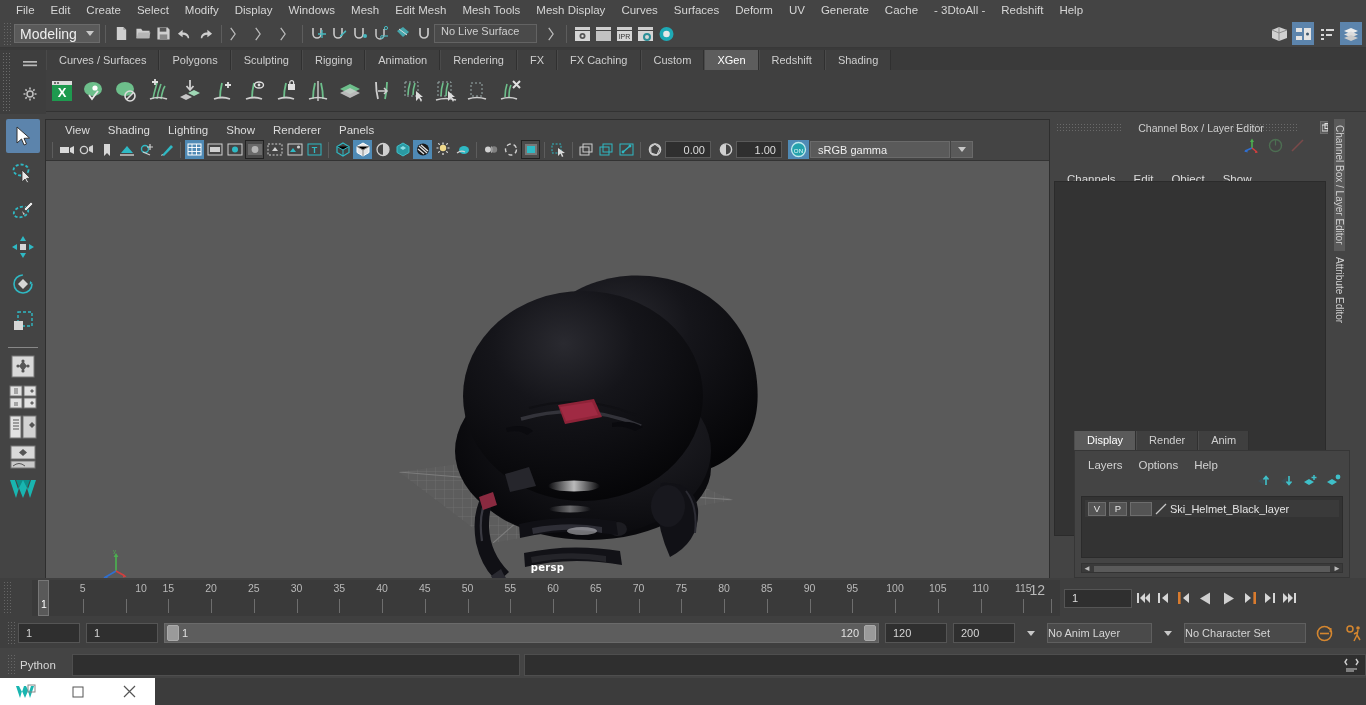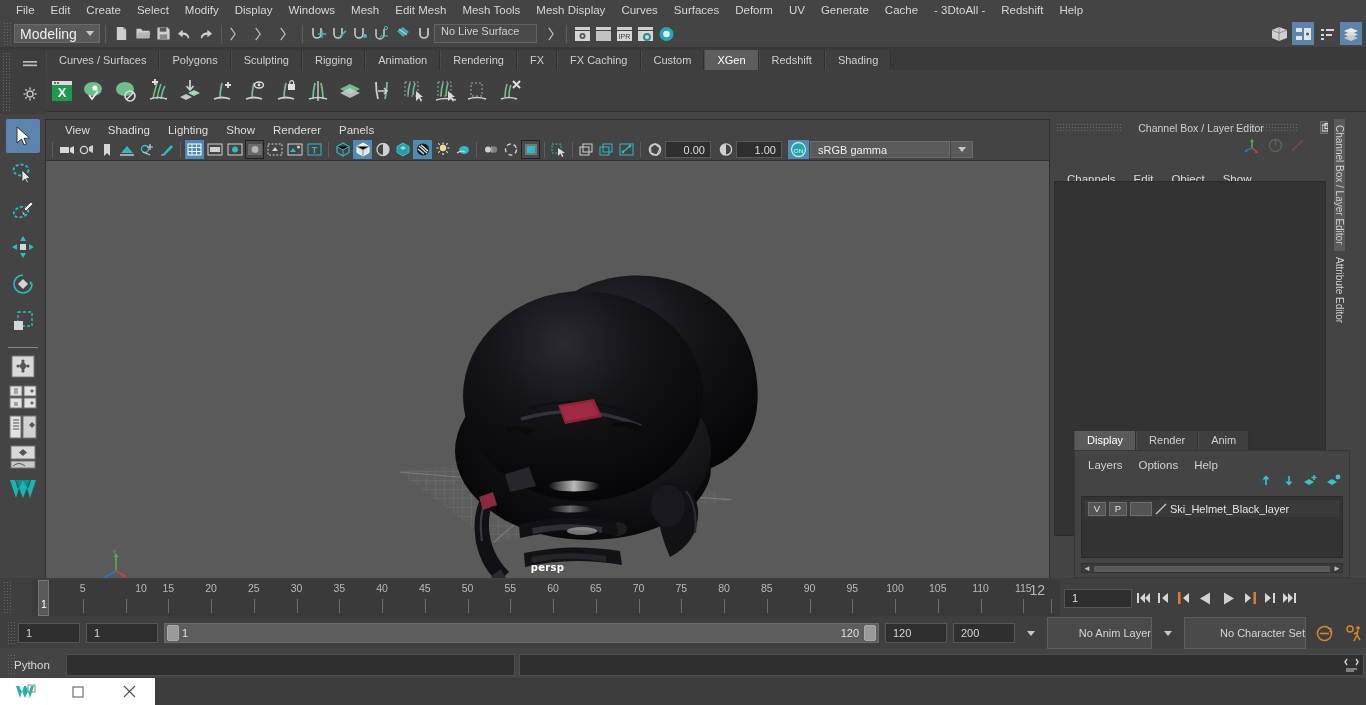--- a/index.html
+++ b/index.html
@@ -156,26 +156,26 @@
   .rangerow{ position:absolute; left:0; top:618px; width:1366px; height:30px; background:#3f3f3f;
     display:flex; align-items:center; gap:6px; padding-left:18px;}
   .tfield{ height:20px;background:#2f2f2f;border:1px solid #555;color:#d5d5d5;font-size:11px;
     display:flex;align-items:center;padding-left:7px;}
   .rangebar{ position:relative; flex:1; height:20px; background:#5d5d5d; border:1px solid #6a6a6a;
     display:flex; align-items:center; justify-content:space-between; padding:0 2px;}
   .handle{ width:12px;height:16px;background:#9a9a9a;border:1px solid #aaa;border-radius:2px;}
   .rangebar .lt{ position:absolute; left:17px; font-size:11px; color:#e0e0e0;}
   .rangebar .rt{ position:absolute; right:19px; font-size:11px; color:#e0e0e0;}
   .drop{ width:20px;height:20px;display:flex;align-items:center;justify-content:center;}
-  .combofield{ height:32px;background:#4a4a4a;border:1px solid #5f5f5f;color:#d5d5d5;font-size:11px;
-    display:flex;align-items:center;padding-left:8px;justify-content:flex-end;}
+  .combofield{ height:20px;background:#4a4a4a;border:1px solid #5f5f5f;color:#d5d5d5;font-size:11px;
+    display:flex;align-items:center;}
 
   
   .cmdrow{ position:absolute; left:0; top:652px; width:1366px; height:26px; display:flex;align-items:center;
-    padding-left:12px; gap:4px;justify-content:center;}
+    padding-left:20px; gap:4px;}
   .cmdlabel{ font-size:11.5px; color:#d6d6d6; width:48px;}
   .cmdinput{ height:22px;background:#2f2f2f;border:1px solid #4e4e4e;}
   .cmdicon{ width:22px;height:22px;display:flex;align-items:center;justify-content:center;}
 
   
   .taskbar{ position:absolute; left:0; bottom:0; width:1366px; height:27px; background:#3c3c3c;}
   .tb-win{ position:absolute; left:0; bottom:0; width:155px; height:27px; background:#fff; display:flex;align-items:center;}
   .tb-item{ flex:1; display:flex; align-items:center; justify-content:center; height:27px; color:#444; font-size:13px;}
 </style>
 </head>

